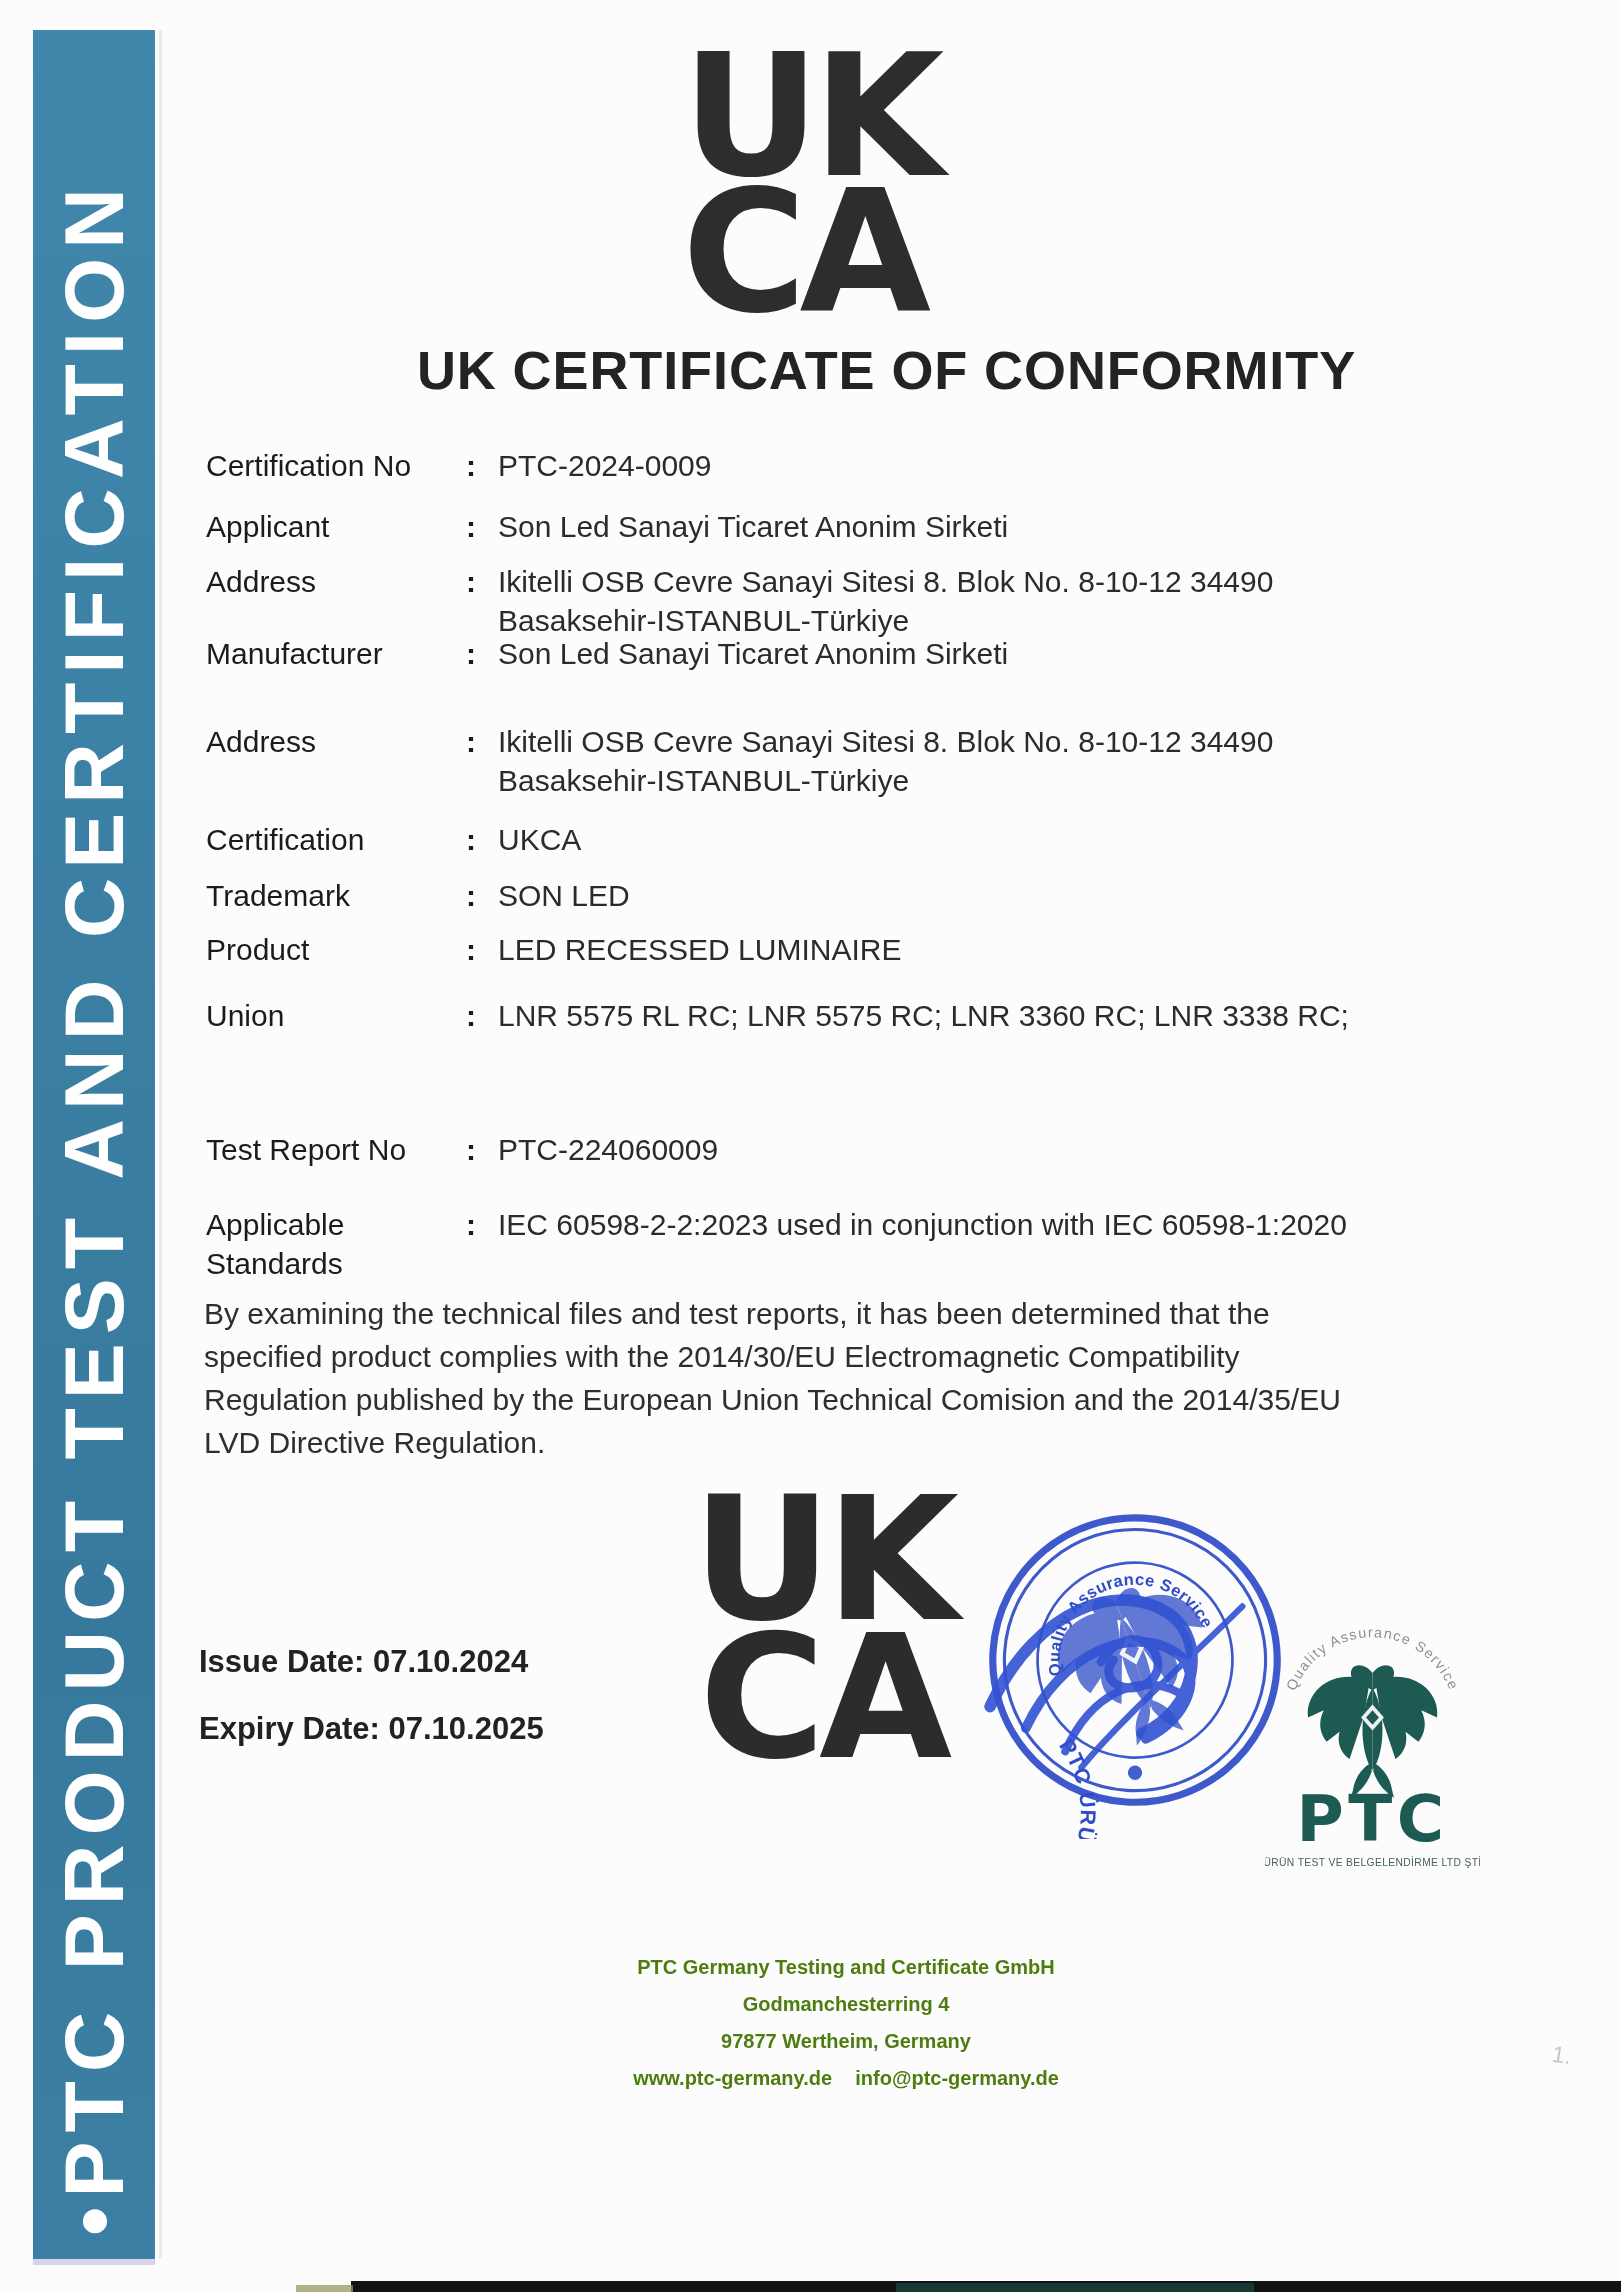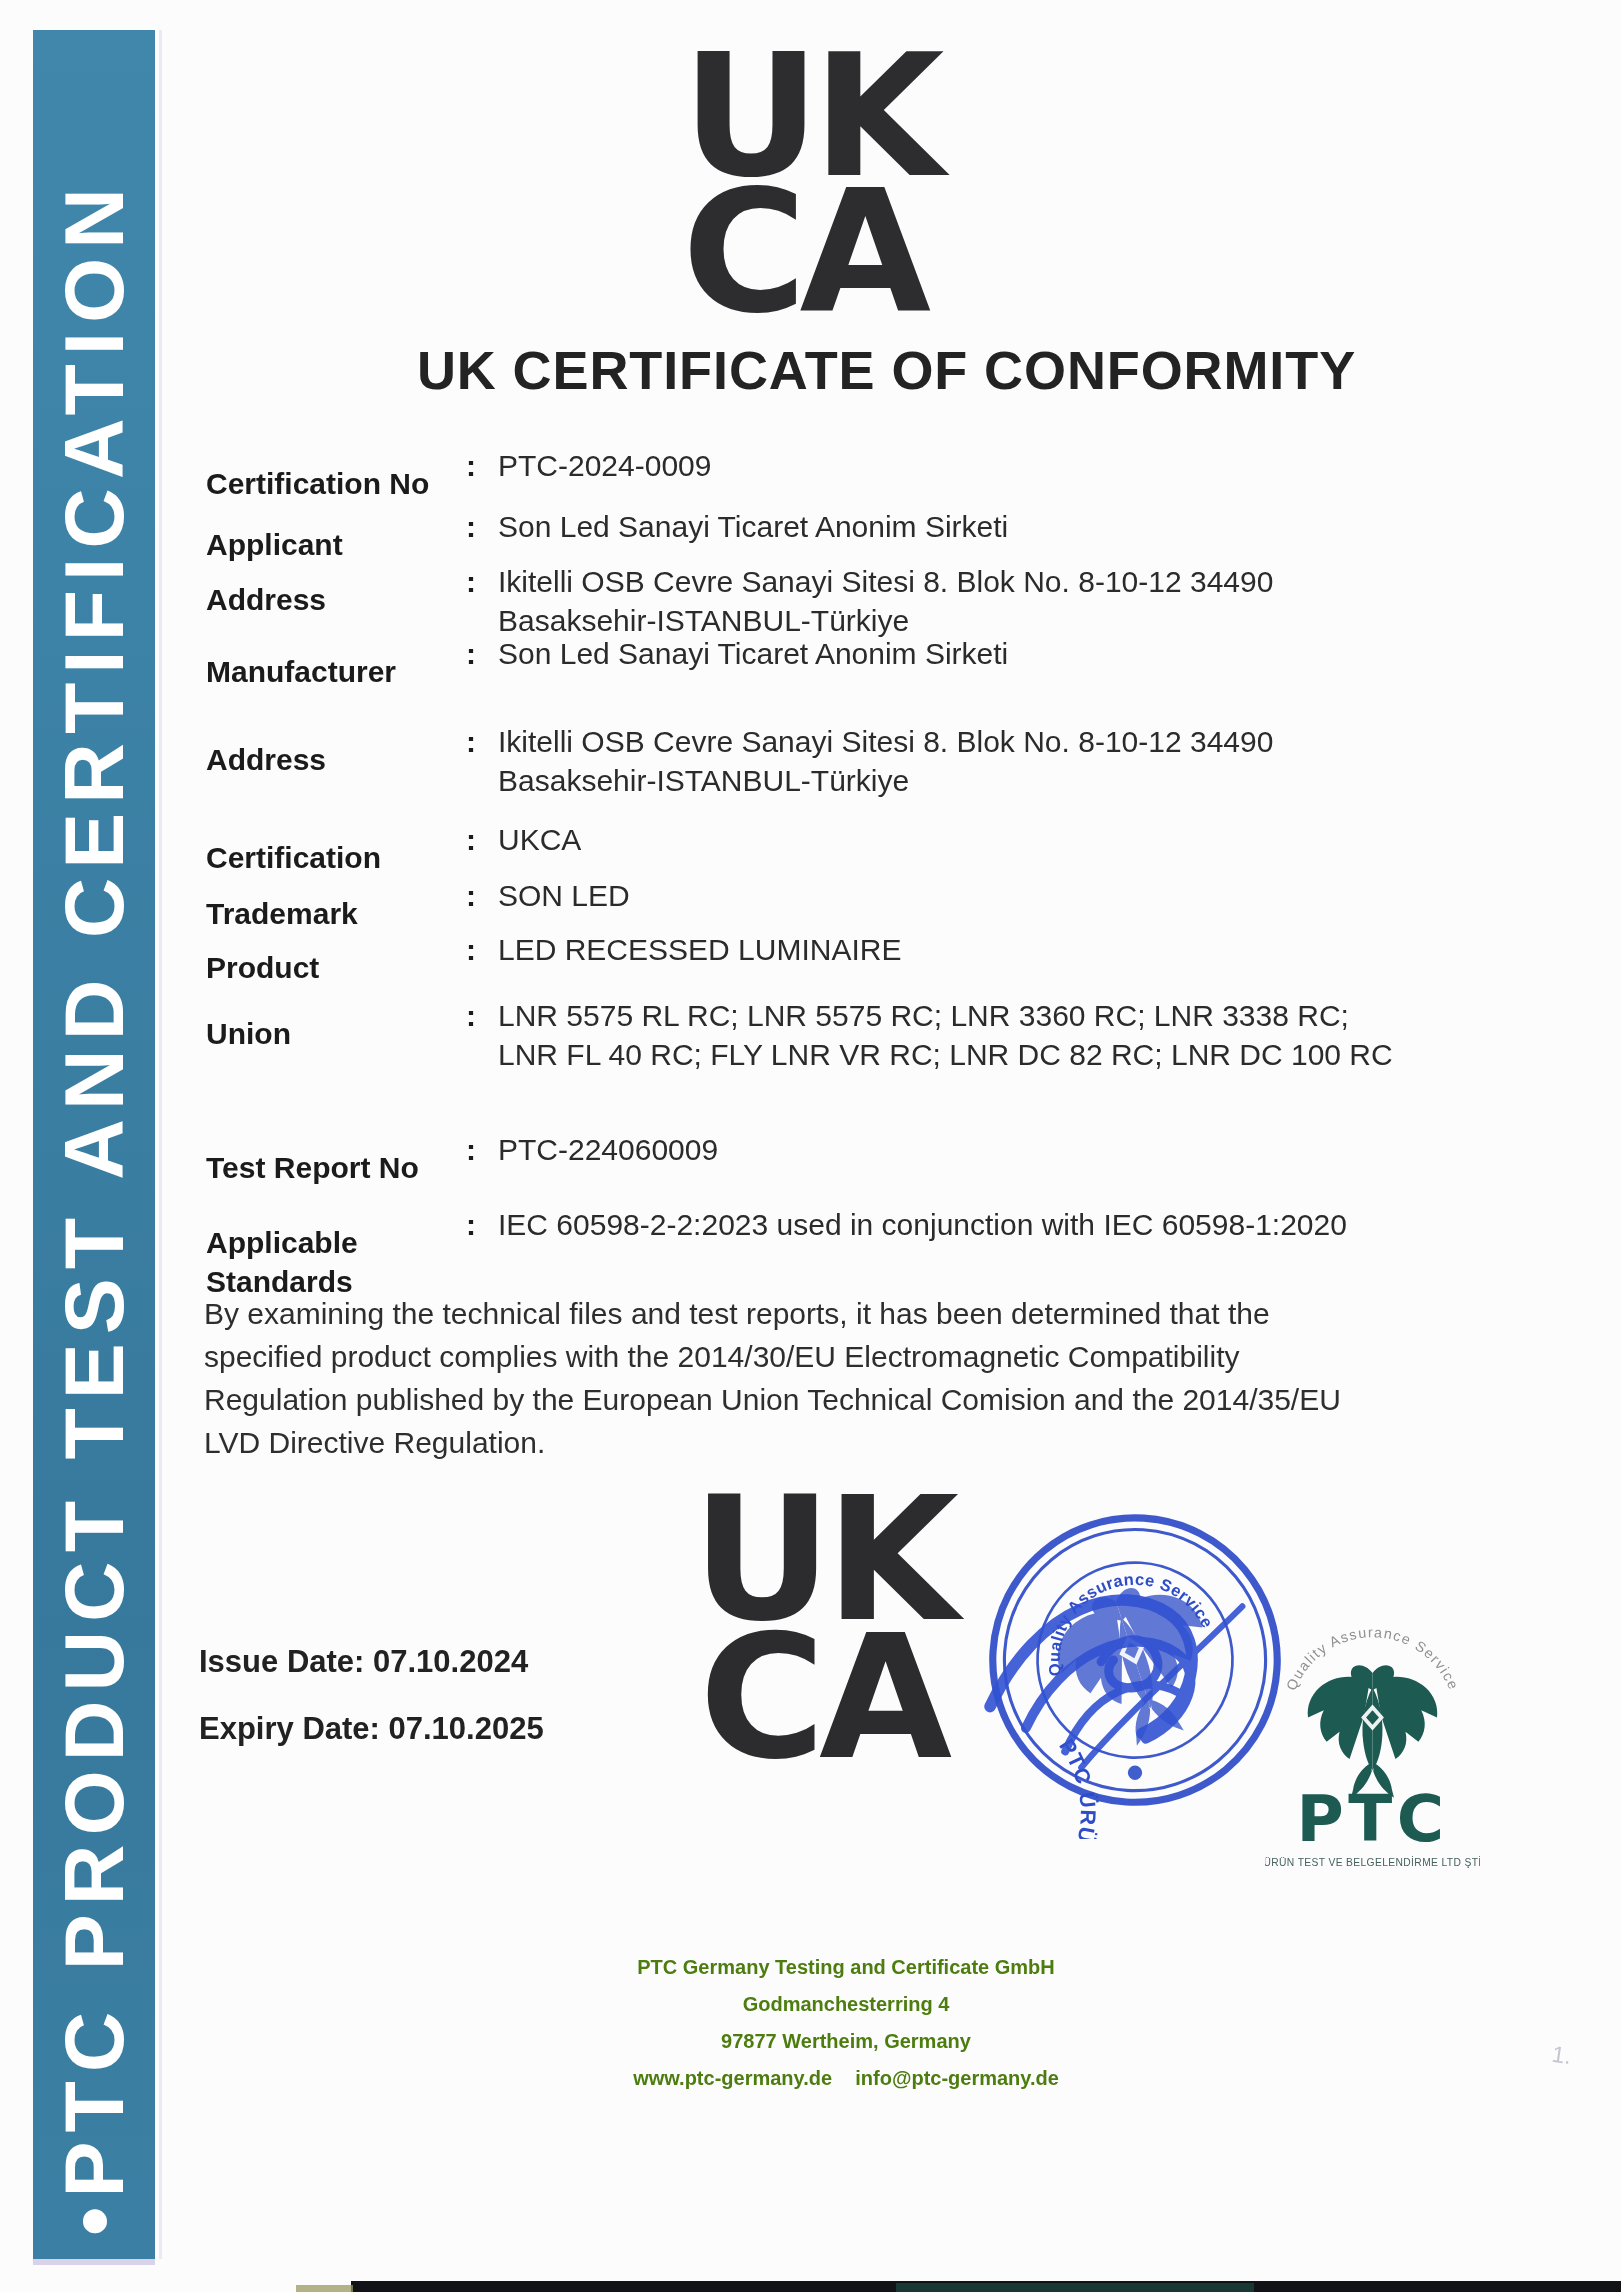--- a/index.html
+++ b/index.html
@@ -35,21 +35,21 @@
   .ukca-top{left:682px;top:48px;width:242px;font-size:170px;line-height:136px;letter-spacing:-7.2px;}
   .ukca-bottom{left:688px;top:1491px;width:269px;font-size:172px;line-height:138px;letter-spacing:-6.3px;color:#2c2c2e;}
   .ukca span{display:block;}
   
   .cert-title{
     position:absolute;left:152px;top:339px;width:1469px;text-align:center;
     font-size:54px;font-weight:bold;letter-spacing:0.9px;color:#232323;
   }
   
   .row{position:absolute;left:206px;display:flex;align-items:flex-start;}
-  .row .lbl{width:260px;font-weight:bold;font-size:30px;line-height:39px;color:#1b1b1b;margin-top:18px;}
+  .row .lbl{width:260px;font-weight:normal;font-size:30px;line-height:39px;color:#1b1b1b;}
   .row .colon{width:32px;font-weight:bold;font-size:30px;line-height:39px;color:#1b1b1b;}
   .row .val{font-size:30px;line-height:39px;color:#2b2b2b;max-width:931px;}
   .row .val span{display:block;white-space:nowrap;}
   
   .statement{position:absolute;left:204px;top:1292px;font-size:30px;line-height:43px;color:#2e2e2e;}
   .statement span{display:block;white-space:nowrap;}
   
   .date-line{position:absolute;left:199px;font-size:31px;font-weight:bold;color:#222;}
   .date-issue{top:1644px;}
   .date-expiry{top:1711px;}
@@ -158,21 +158,20 @@
   <div class="colon">:</div>
   <div class="val">
       <span>LED RECESSED LUMINAIRE</span>
     </div>
 </div>
 <div class="row" style="top:996px">
   <div class="lbl">Union</div>
   <div class="colon">:</div>
   <div class="val">
       <span>LNR 5575 RL RC; LNR 5575 RC; LNR 3360 RC; LNR 3338 RC;</span>
-      <span>LNR FL 40 RC; FLY LNR VR RC; LNR DC 82 RC; LNR DC 100 RC</span>
     </div>
 </div>
 <div class="row" style="top:1130px">
   <div class="lbl">Test Report No</div>
   <div class="colon">:</div>
   <div class="val">
       <span>PTC-224060009</span>
     </div>
 </div>
 <div class="row" style="top:1205px">

